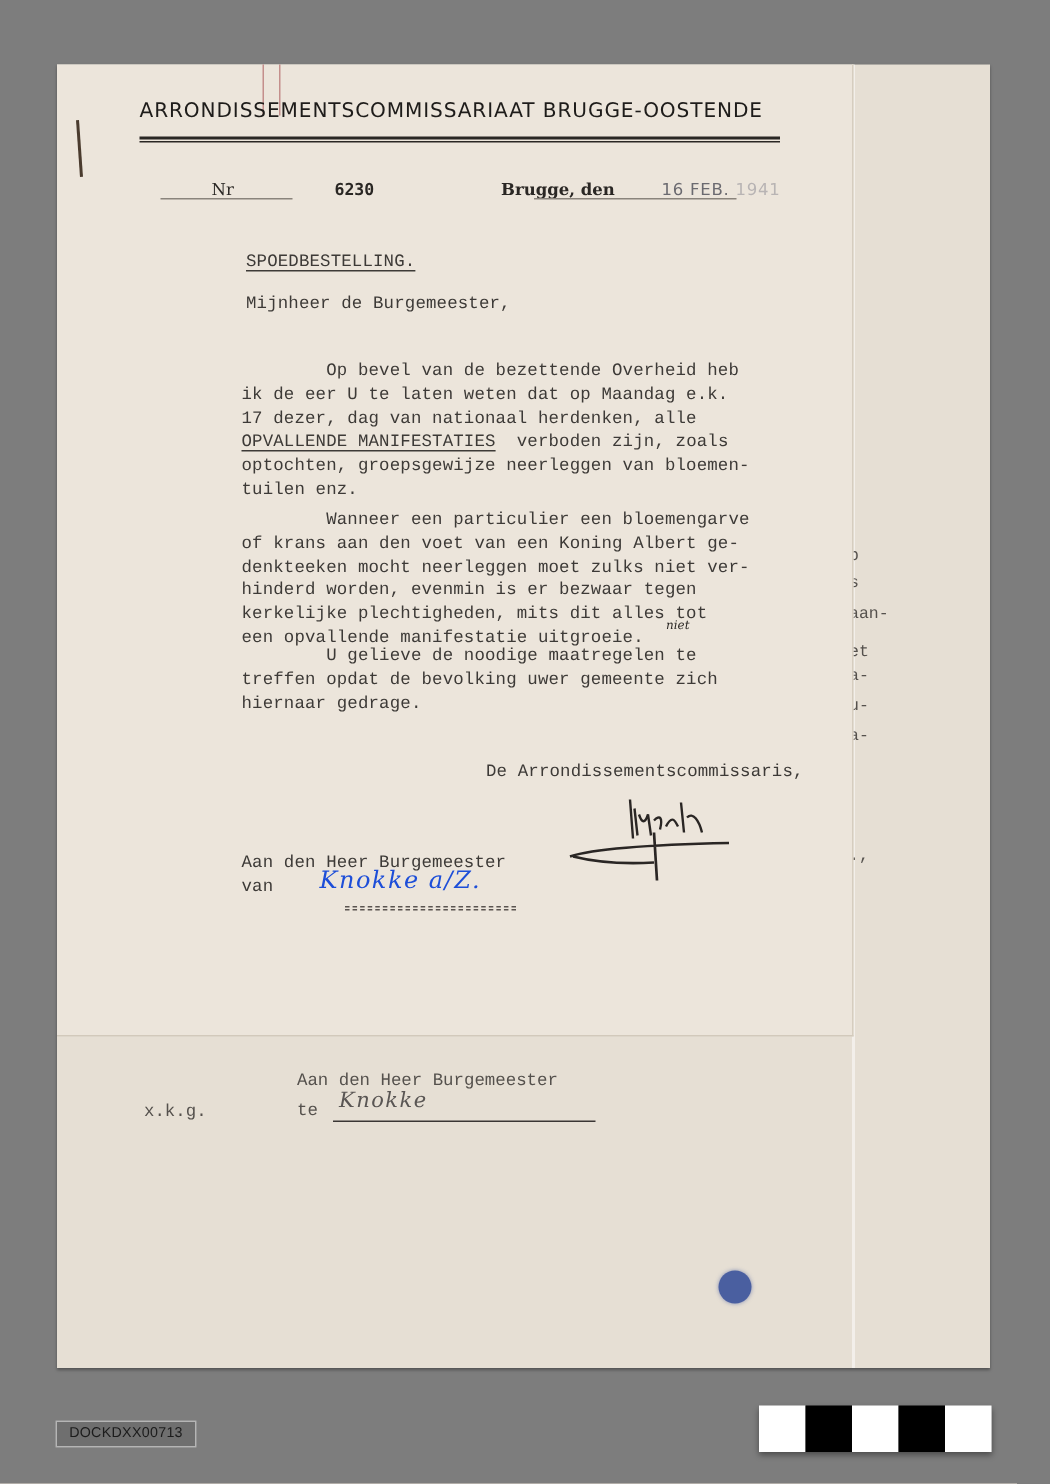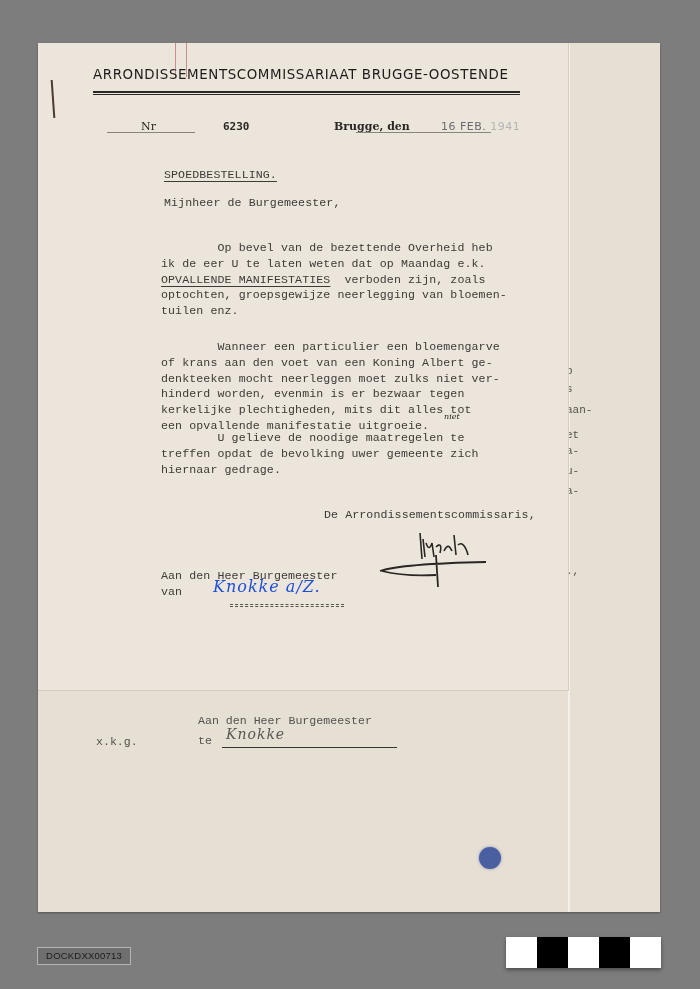--- a/index.html
+++ b/index.html
@@ -125,21 +125,21 @@
   <div class="ref-row place-label">Brugge, den</div>
   <div class="date-line"></div>
   <div class="ref-row date-value">
     <span>16 FEB.</span>
     <span class="date-year">1941</span>
   </div>
 
   <div class="typed subject underline">SPOEDBESTELLING.</div>
   <div class="typed salutation">Mijnheer de Burgemeester,</div>
 
-  <div class="typed para1"><div>        Op bevel van de bezettende Overheid heb</div><div>ik de eer U te laten weten dat op Maandag e.k.</div><div><span class="underline">OPVALLENDE MANIFESTATIES</span><span>  verboden zijn, zoals</span></div><div>optochten, groepsgewijze neerlegging van bloemen-</div><div>tuilen enz.</div></div>
+  <div class="typed para1"><div>        Op bevel van de bezettende Overheid heb</div><div>ik de eer U te laten weten dat op Maandag e.k.</div><div>17 dezer, dag van nationaal herdenken, alle</div><div><span class="underline">OPVALLENDE MANIFESTATIES</span><span>  verboden zijn, zoals</span></div><div>optochten, groepsgewijze neerleggen van bloemen-</div><div>tuilen enz.</div></div>
 
   <div class="typed para2"><div>        Wanneer een particulier een bloemengarve</div><div>of krans aan den voet van een Koning Albert ge-</div><div>denkteeken mocht neerleggen moet zulks niet ver-</div><div>hinderd worden, evenmin is er bezwaar tegen</div><div>kerkelijke plechtigheden, mits dit alles tot</div><div>een opvallende manifestatie uitgroeie.</div></div>
   <div class="annot-niet">niet</div>
 
   <div class="typed para3"><div>        U gelieve de noodige maatregelen te</div><div>treffen opdat de bevolking uwer gemeente zich</div><div>hiernaar gedrage.</div></div>
 
   <div class="typed closing">De Arrondissementscommissaris,</div>
 
   <svg class="signature" viewBox="0 0 115 60">
     <path d="M42 4 L44 30 M45 10 L47 28 M48 14 C50 20 52 20 54 14 L56 28 M58 18 C62 14 64 16 62 24 M66 22 C70 14 72 18 74 22 M76 6 L78 26 M80 16 C84 12 88 18 90 26" stroke="#2a2624" stroke-width="1.6" fill="none"></path>

